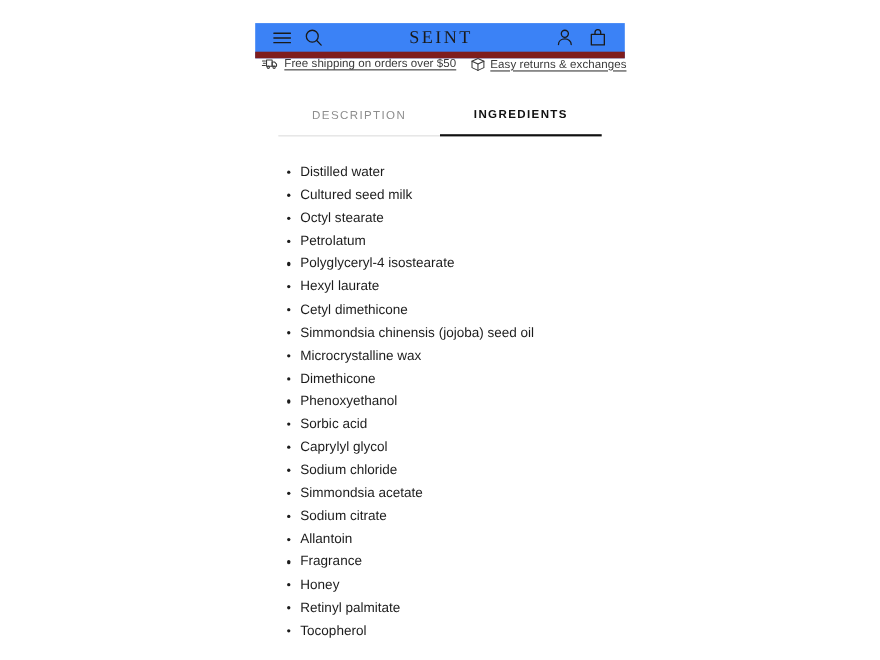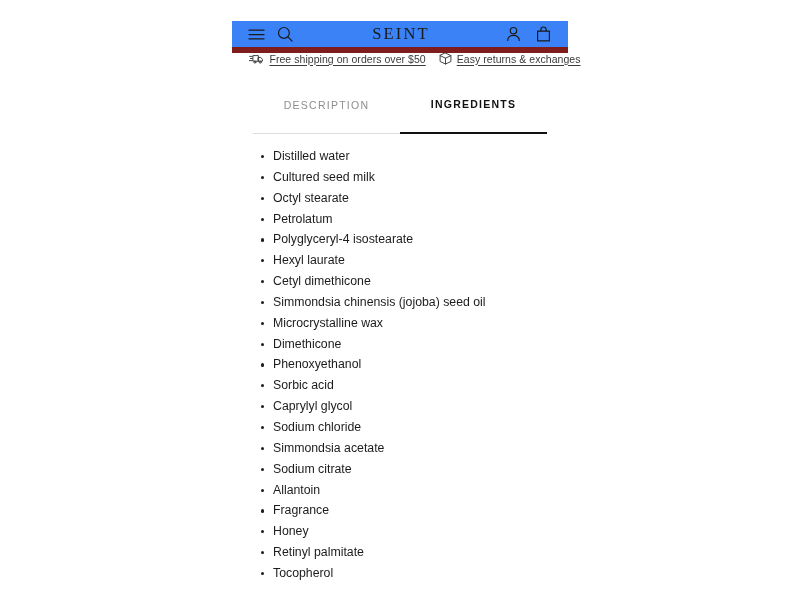--- a/index.html
+++ b/index.html
@@ -96,25 +96,25 @@
     color: #2b2b2b;
     z-index: 5;
     cursor: pointer;
     height: 16px;
   }
   .save-to-list svg { display: block; flex: 0 0 auto; }
 
   
   .promo-bar {
     position: absolute;
-    left: 15px;
+    left: 4px;
     top: 52px;
     width: 336px;
     display: flex;
-    align-items: center;
+    align-items: flex-start;
     justify-content: center;
     gap: 13px;
     z-index: 6;
   }
   .promo-item {
     display: flex;
     align-items: center;
     gap: 5px;
     cursor: pointer;
   }
@@ -132,21 +132,21 @@
   .tabs {
     position: absolute;
     left: 21px;
     top: 98px;
     width: 294px;
     display: flex;
   }
   .tab {
     flex: 1 1 0;
     text-align: center;
-    padding-bottom: 22px;
+    padding-bottom: 12px;
     font-size: 10.5px;
     letter-spacing: 1.25px;
     cursor: pointer;
     background: none;
     border: none;
     font-family: "Liberation Sans", sans-serif;
   }
   .tab.inactive {
     color: #8d8d8d;
     font-weight: 400;

